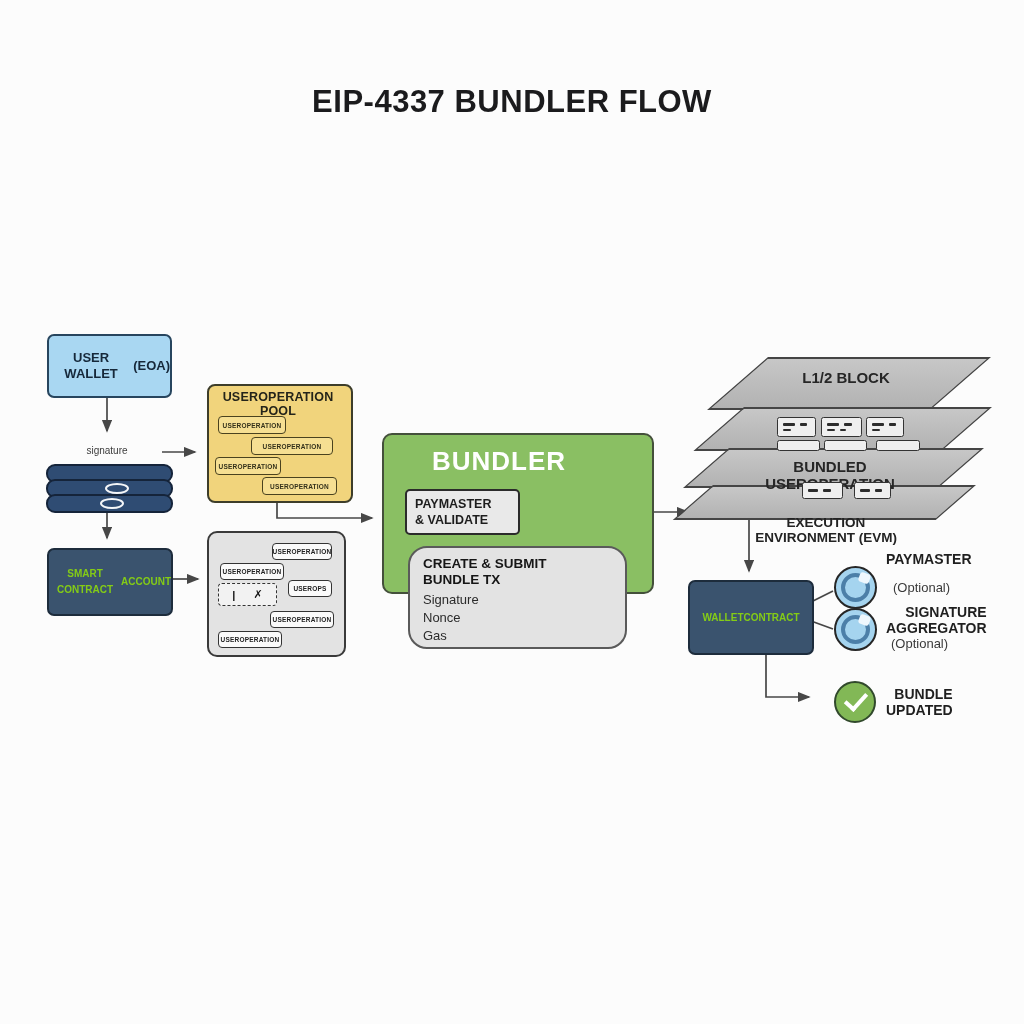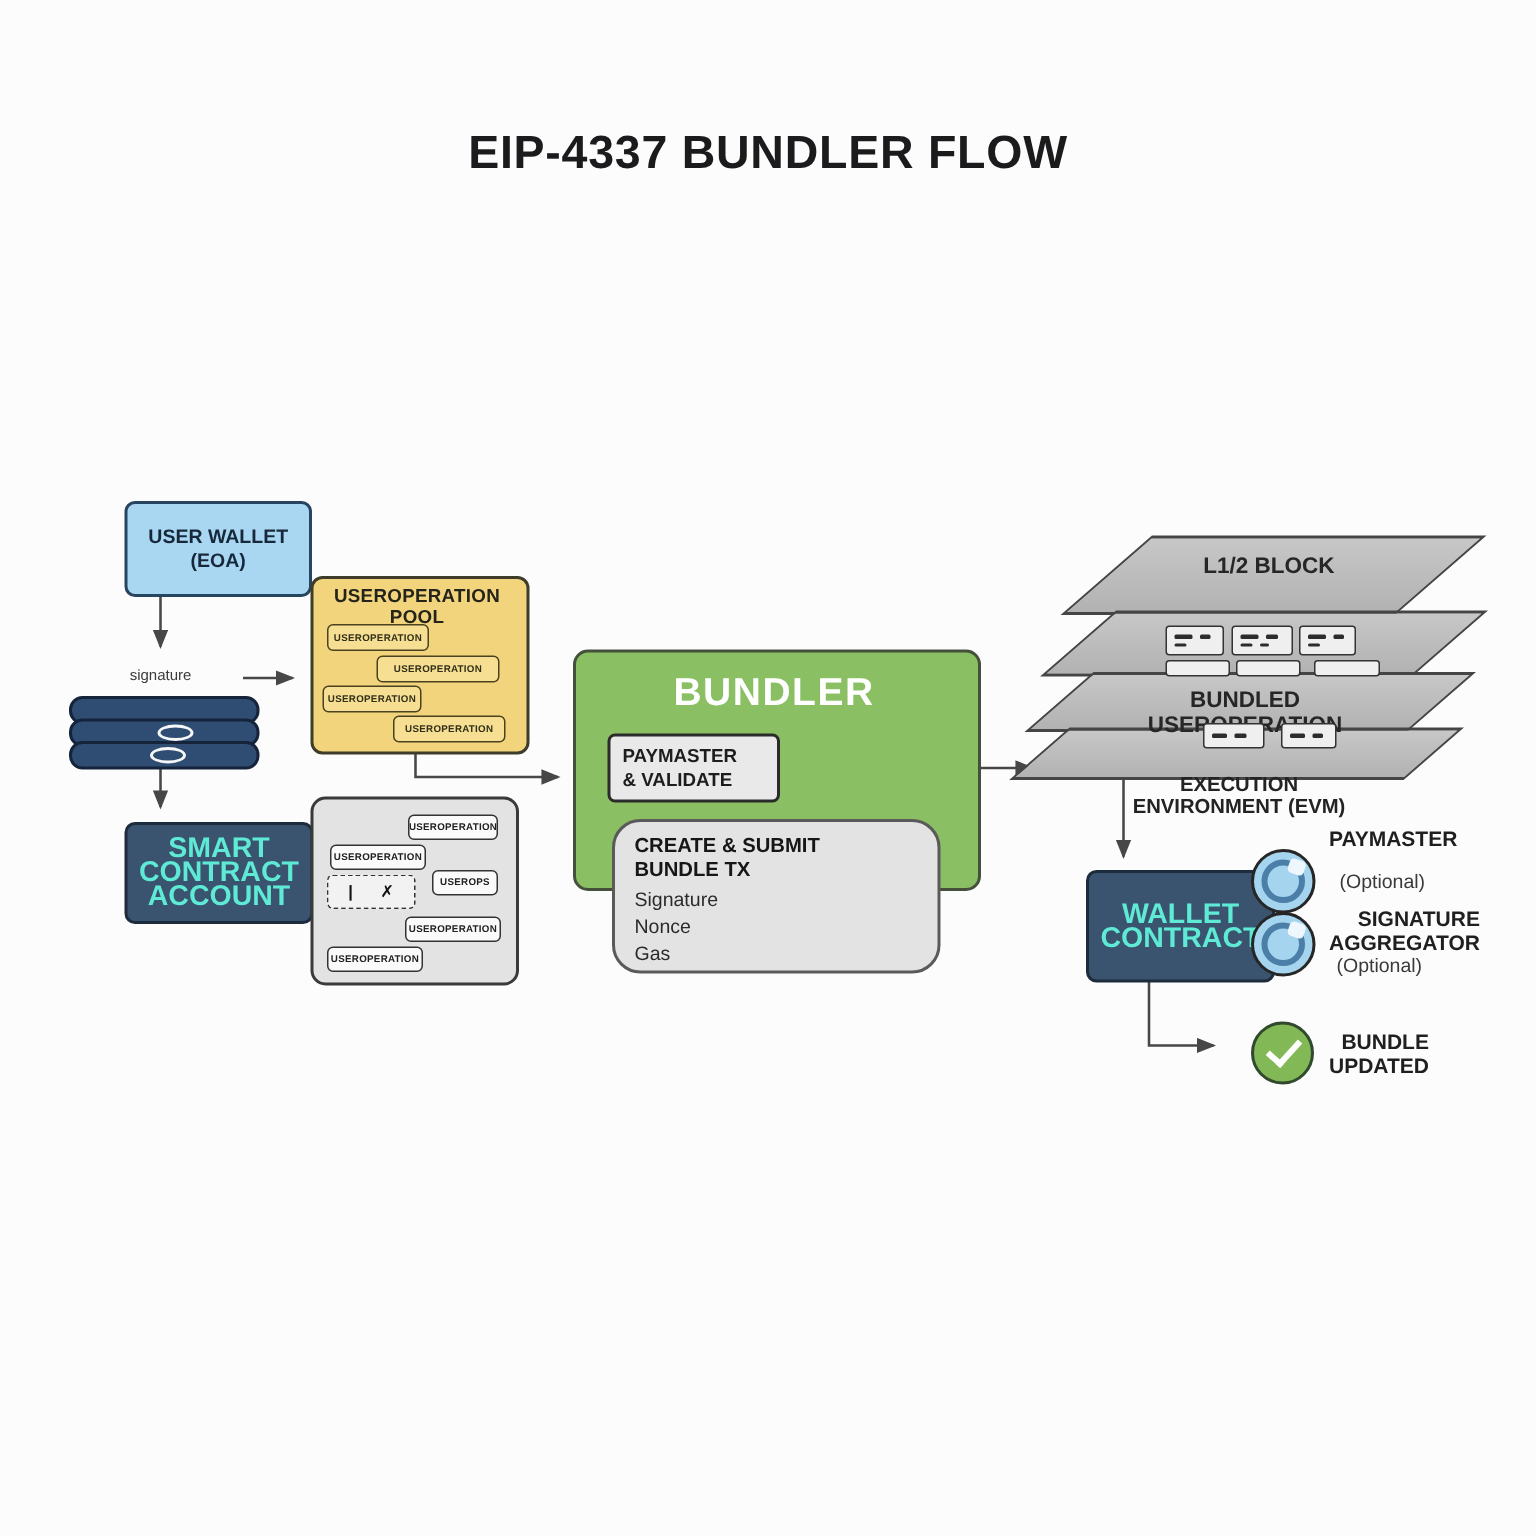--- a/index.html
+++ b/index.html
@@ -3,49 +3,49 @@
 <meta charset="utf-8">
 <style>
   html,body{margin:0;padding:0;}
   body{
     width:1024px;height:1024px;position:relative;overflow:hidden;
     background:#fcfcfc;
     font-family:"Liberation Sans","DejaVu Sans",sans-serif;
     color:#222;
   }
   .abs{position:absolute;}
-  .ctr{display:flex;flex-direction:column;align-items:center;justify-content:center;text-align:center;margin-left:36px;}
+  .ctr{display:flex;flex-direction:row;align-items:center;justify-content:center;text-align:center;}
   
   .page-title{
     left:0;top:84px;width:1024px;text-align:center;
     font-size:31px;font-weight:800;letter-spacing:.5px;color:#1b1b1d;z-index:2;
   }
   
   .node{border-radius:7px;z-index:2;}
   .wallet{left:47px;top:334px;width:121px;height:60px;background:#a9d7f2;border:2px solid #27455e;
     font-size:13px;font-weight:bold;color:#16283a;line-height:16px;}
-  .navybox{background:#3a536e;border:2px solid #1d2c3c;color:#5eead4;font-weight:bold;font-size:19px;line-height:16px;}
+  .navybox{background:#3a536e;border:2px solid #1d2c3c;color:#84cc16;font-weight:bold;font-size:10px;line-height:16px;}
   .sca{left:47px;top:548px;width:122px;height:64px;}
   .sc2{left:688px;top:580px;width:122px;height:71px;z-index:2;}
   .siglabel{left:57px;top:445px;width:100px;text-align:center;font-size:10px;color:#3c3c3c;z-index:2;}
   
   .pill{left:46px;width:123px;height:15px;background:#2f4c73;border:2px solid #15243a;border-radius:9px;z-index:2;}
   .sync-oval{position:absolute;left:57px;top:2px;width:20px;height:7px;border:2px solid rgba(255,255,255,.95);border-radius:50%;}
   
   .ypool{left:207px;top:384px;width:142px;height:115px;background:#f1d47c;border:2px solid #3d3d2a;border-radius:8px;z-index:2;}
   .ypool-title{left:207px;top:390px;width:142px;text-align:center;font-size:12.5px;font-weight:800;color:#24241a;z-index:3;letter-spacing:.2px;}
   .gpool{left:207px;top:531px;width:135px;height:122px;background:#e3e3e3;border:2px solid #3a3a3a;border-radius:10px;z-index:2;}
   .chip{position:absolute;border-radius:4px;font-size:6.5px;font-weight:bold;letter-spacing:.2px;
     display:flex;align-items:center;justify-content:center;z-index:3;white-space:nowrap;overflow:hidden;}
   .ychip{background:#f6df92;border:1.5px solid #4a421e;color:#33301a;}
   .wchip{background:#fafafa;border:1.5px solid #333;color:#222;}
   .dchip{background:#f2f2f2;border:1.5px dashed #333;color:#111;display:flex;gap:18px;align-items:center;justify-content:center;font-size:11px;font-weight:bold;}
   
   .bundler{left:382px;top:433px;width:268px;height:157px;background:#8abf63;border:2px solid #44503b;border-radius:10px;z-index:2;}
-  .bundler-title{left:382px;top:446px;width:268px;text-align:center;color:#fff;font-size:26px;font-weight:800;letter-spacing:1px;z-index:3;}
+  .bundler-title{left:365px;top:446px;width:268px;text-align:center;color:#fff;font-size:26px;font-weight:800;letter-spacing:1px;z-index:3;}
   .aggchip{left:405px;top:489px;width:103px;height:42px;background:#e9e9e9;border:2px solid #2b2b2b;border-radius:5px;z-index:3;
     display:flex;flex-direction:column;justify-content:center;padding-left:8px;font-size:12.5px;font-weight:800;color:#1d1d1d;line-height:16px;}
   .createbox{left:408px;top:546px;width:219px;height:103px;background:#e3e3e3;border:2px solid #5a5a5a;border-radius:19px;z-index:3;
     padding:8px 0 0 13px;box-sizing:border-box;font-size:13px;color:#2b2b2b;}
   .createbox .b{font-weight:800;font-size:13.5px;line-height:16px;color:#161616;}
   .createbox .it{margin-top:5px;line-height:13px;}
   
   .layer{position:absolute;background:linear-gradient(#c7c7c7,#b2b2b2);border:2px solid #454545;transform:skewX(-49deg);transform-origin:top left;z-index:1;}
   .layer-label{position:absolute;z-index:2;font-weight:800;color:#262626;text-align:center;}
   .txrect{position:absolute;background:#efefef;border:1.5px solid #333;border-radius:2.5px;z-index:2;

